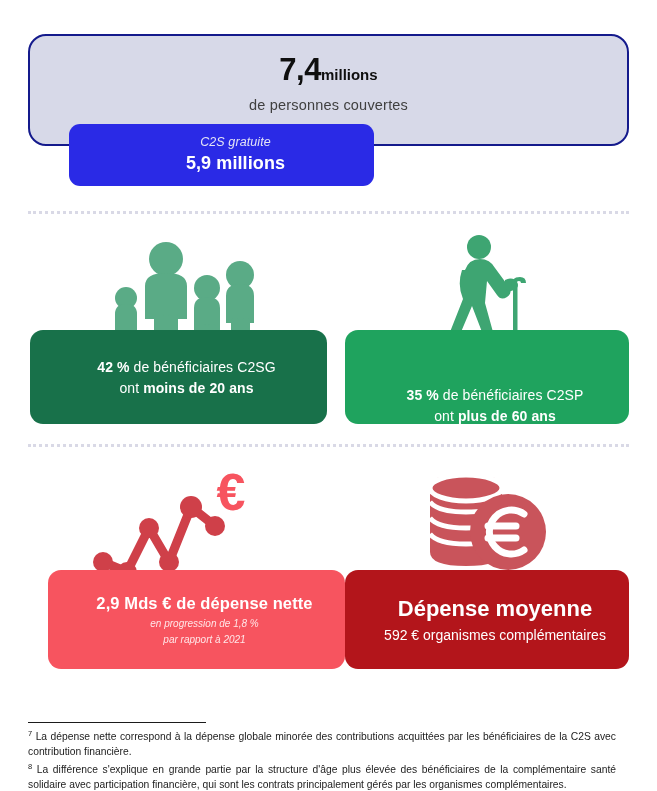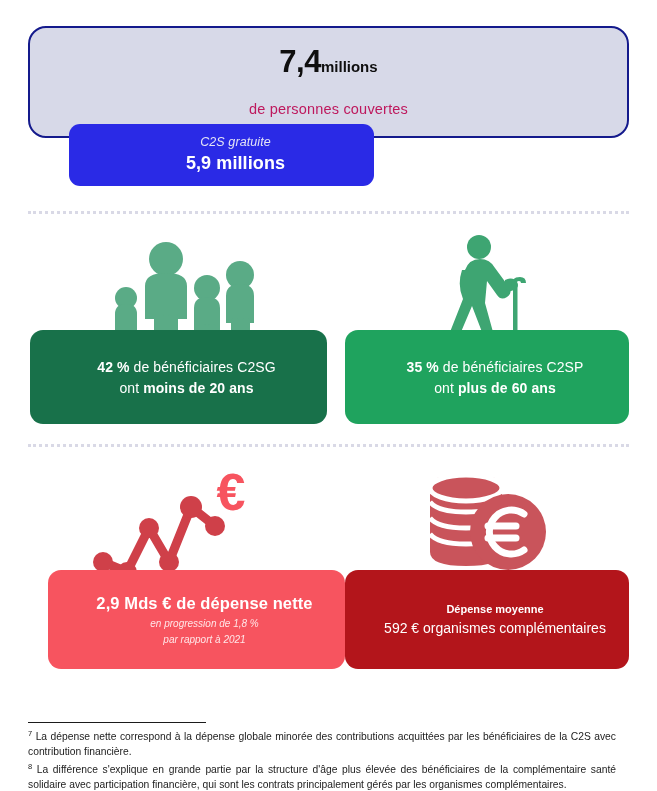--- a/index.html
+++ b/index.html
@@ -16,21 +16,21 @@
     overflow: hidden;
   }
 
   .page { position: absolute; inset: 0; }
 
   
   .hero-wrap { position: absolute; left: 28px; top: 26px; width: 601px; height: 168px; }
 
   .hero-box {
     position: absolute;
-    left: 0; top: 0;
+    left: 0; top: 8px;
     width: 601px; height: 112px;
     box-sizing: border-box;
     background: #d7d9e8;
     border: 2.5px solid #141a8c;
     border-radius: 18px;
   }
   .hero-text {
     position: absolute;
     left: 0; right: 0; top: 18px;
     text-align: center;
@@ -46,23 +46,23 @@
     letter-spacing: -0.5px;
     color: #0f0f0f;
   }
   .hero-unit {
     font-size: 15px;
     font-weight: bold;
     color: #0f0f0f;
   }
   .hero-sub {
     display: block;
-    margin-top: 24px;
+    margin-top: 12px;
     font-size: 14.5px;
-    color: #be185d;
+    color: #404040;
     letter-spacing: 0.2px;
   }
 
   .pill {
     position: absolute;
     box-sizing: border-box;
     border-radius: 11px;
     text-align: center;
     color: #ffffff;
     padding-top: 11px;
@@ -135,40 +135,41 @@
   .cell-kids .cell-art { top: 0; height: 112px; }
   .cell-kids .cell-panel {
     top: 98px; width: 297px; height: 94px;
     background: #18714a;
   }
   .cell-elder { left: 345px; top: 232px; width: 284px; height: 192px; }
   .cell-elder .cell-art { top: 0; height: 112px; }
   .cell-elder .cell-panel {
     top: 98px; width: 284px; height: 94px;
     background: #1fa35e;
+    align-items: flex-end;
   }
   .green-txt { font-size: 14px; letter-spacing: 0.1px; }
 
   
   .cell-spend { left: 30px; top: 466px; width: 297px; height: 203px; }
   .cell-spend .cell-art { top: 0; height: 112px; }
   .cell-spend .cell-panel {
     top: 104px; width: 297px; height: 99px;
     background: #f7545f;
     margin-left: 18px;
   }
   .cell-avg { left: 345px; top: 466px; width: 284px; height: 203px; }
   .cell-avg .cell-art { top: 0; height: 112px; }
   .cell-avg .cell-panel {
     top: 104px; width: 284px; height: 99px;
     background: #b3151b;
   }
   .spend-main { font-size: 16.5px; font-weight: bold; letter-spacing: 0.1px; }
   .spend-sub { font-size: 10px; font-style: italic; color: #ffe6e8; }
-  .avg-title { font-size: 11px; font-weight: bold; }
+  .avg-title { font-size: 22px; font-weight: bold; }
   .avg-line { font-size: 14px; }
 
   
   .fn-rule {
     position: absolute;
     left: 28px; top: 722px;
     width: 178px; height: 0;
     border-top: 1.4px solid #1b1b1b;
   }
   .footnotes {

